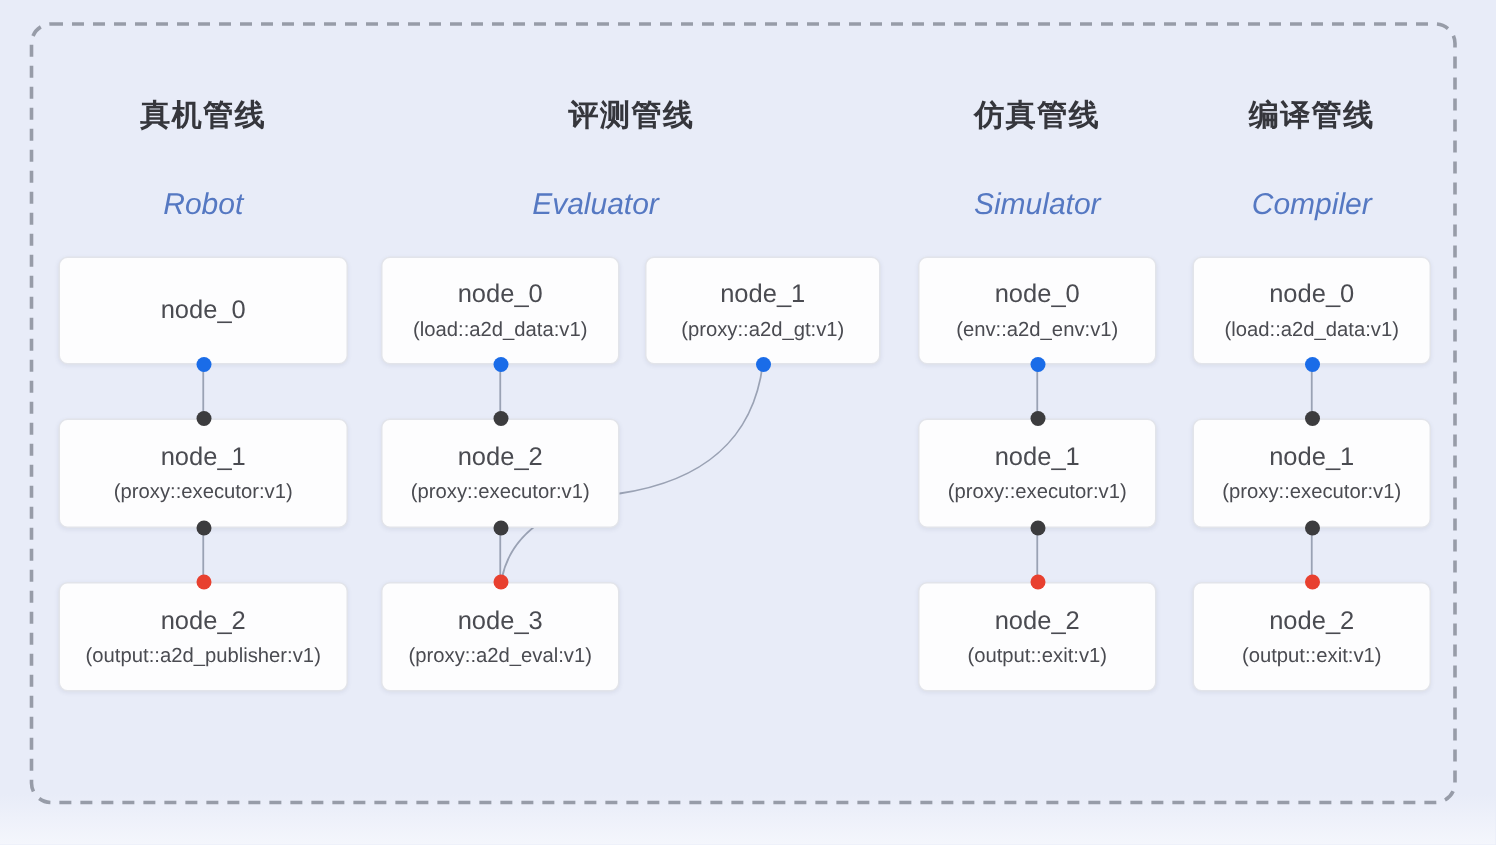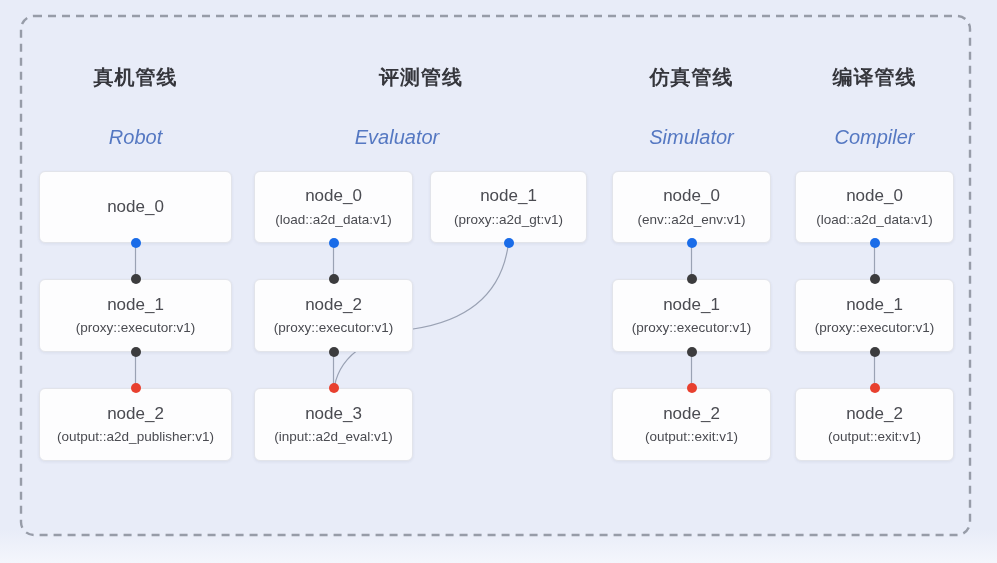--- a/index.html
+++ b/index.html
@@ -90,21 +90,21 @@
     </div>
     <span class="port-dot" style="left: 503.5px; top: 238px; background: rgb(26, 108, 232);"></span>
     <div class="node-box" style="left: 254px; top: 279px; width: 159px; height: 73px; background: rgb(253, 253, 254); border-color: rgb(226, 228, 234);">
       <div class="node-name" style="color: rgb(74, 75, 81);">node_2</div>
       <div class="node-type" style="color: rgb(74, 75, 81);">(proxy::executor:v1)</div>
     </div>
     <span class="port-dot" style="left: 328.5px; top: 274px; background: rgb(60, 60, 62);"></span>
     <span class="port-dot" style="left: 328.5px; top: 347px; background: rgb(60, 60, 62);"></span>
     <div class="node-box" style="left: 254px; top: 388px; width: 159px; height: 73px; background: rgb(253, 253, 254); border-color: rgb(226, 228, 234);">
       <div class="node-name" style="color: rgb(74, 75, 81);">node_3</div>
-      <div class="node-type" style="color: rgb(74, 75, 81);">(input::a2d_eval:v1)</div>
+      <div class="node-type" style="color: rgb(74, 75, 81);">(proxy::a2d_eval:v1)</div>
     </div>
     <span class="port-dot" style="left: 328.5px; top: 383px; background: rgb(232, 64, 47);"></span>
     <div class="title-zh" style="left: 691.5px; top: 77px; color: rgb(53, 54, 60);">仿真管线</div>
     <div class="title-en" style="left: 691.5px; top: 137px; color: rgb(85, 120, 194);">Simulator</div>
     <div class="node-box" style="left: 612px; top: 171px; width: 159px; height: 72px; background: rgb(253, 253, 254); border-color: rgb(226, 228, 234);">
       <div class="node-name" style="color: rgb(74, 75, 81);">node_0</div>
       <div class="node-type" style="color: rgb(74, 75, 81);">(env::a2d_env:v1)</div>
     </div>
     <span class="port-dot" style="left: 686.5px; top: 238px; background: rgb(26, 108, 232);"></span>
     <div class="node-box" style="left: 612px; top: 279px; width: 159px; height: 73px; background: rgb(253, 253, 254); border-color: rgb(226, 228, 234);">

